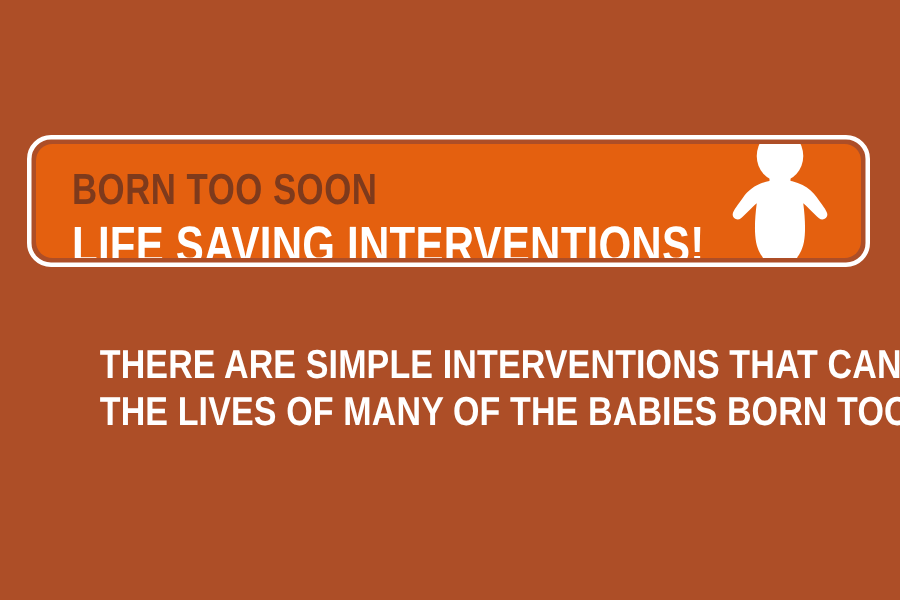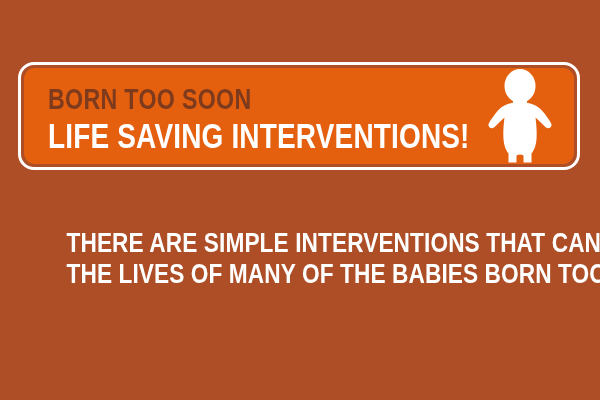--- a/index.html
+++ b/index.html
@@ -13,23 +13,23 @@
   body {
     background:#AD4E27;
     font-family:"Liberation Sans", sans-serif;
     position:relative;
   }
 
   
   .banner-wrap {
     position:absolute;
     left:18px;
-    top:62px;
+    top:90px;
     width:562px;
-    height:108px;
+    height:88px;
   }
 
   .banner-border {
     position:absolute;
     inset:0;
     border:3px solid #FFFFFF;
     border-radius:16px;
     pointer-events:none;
   }
 

